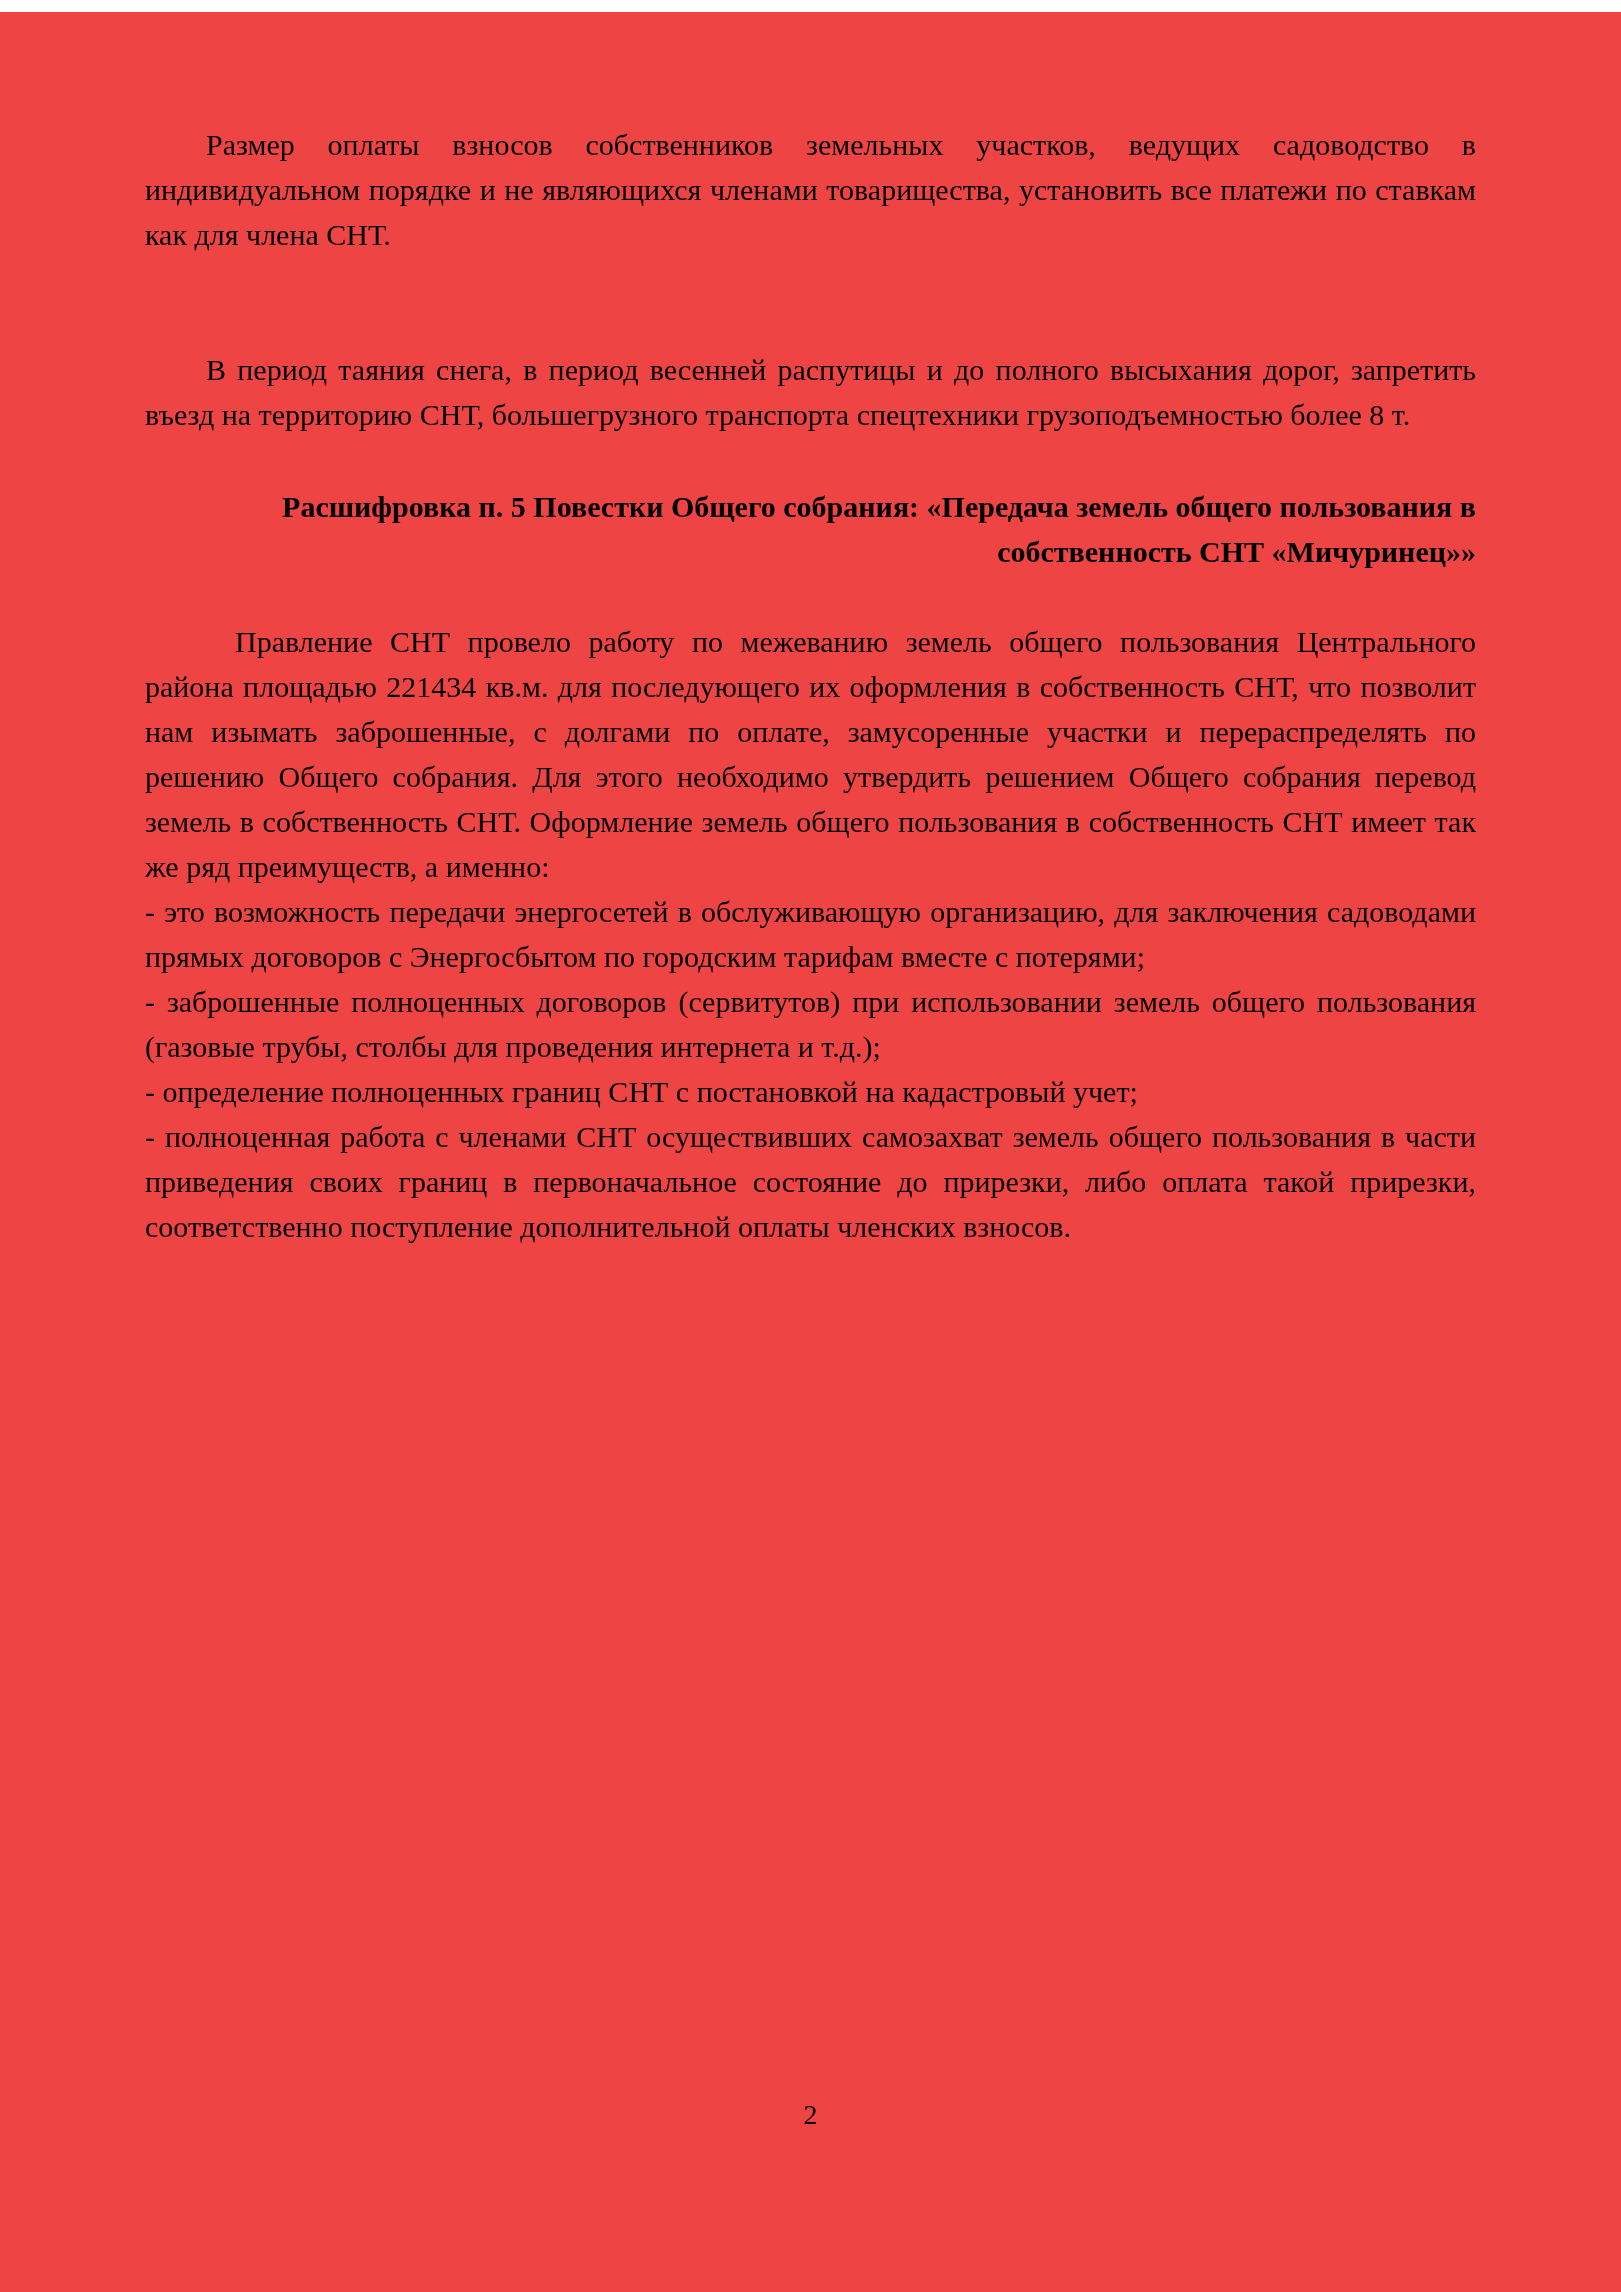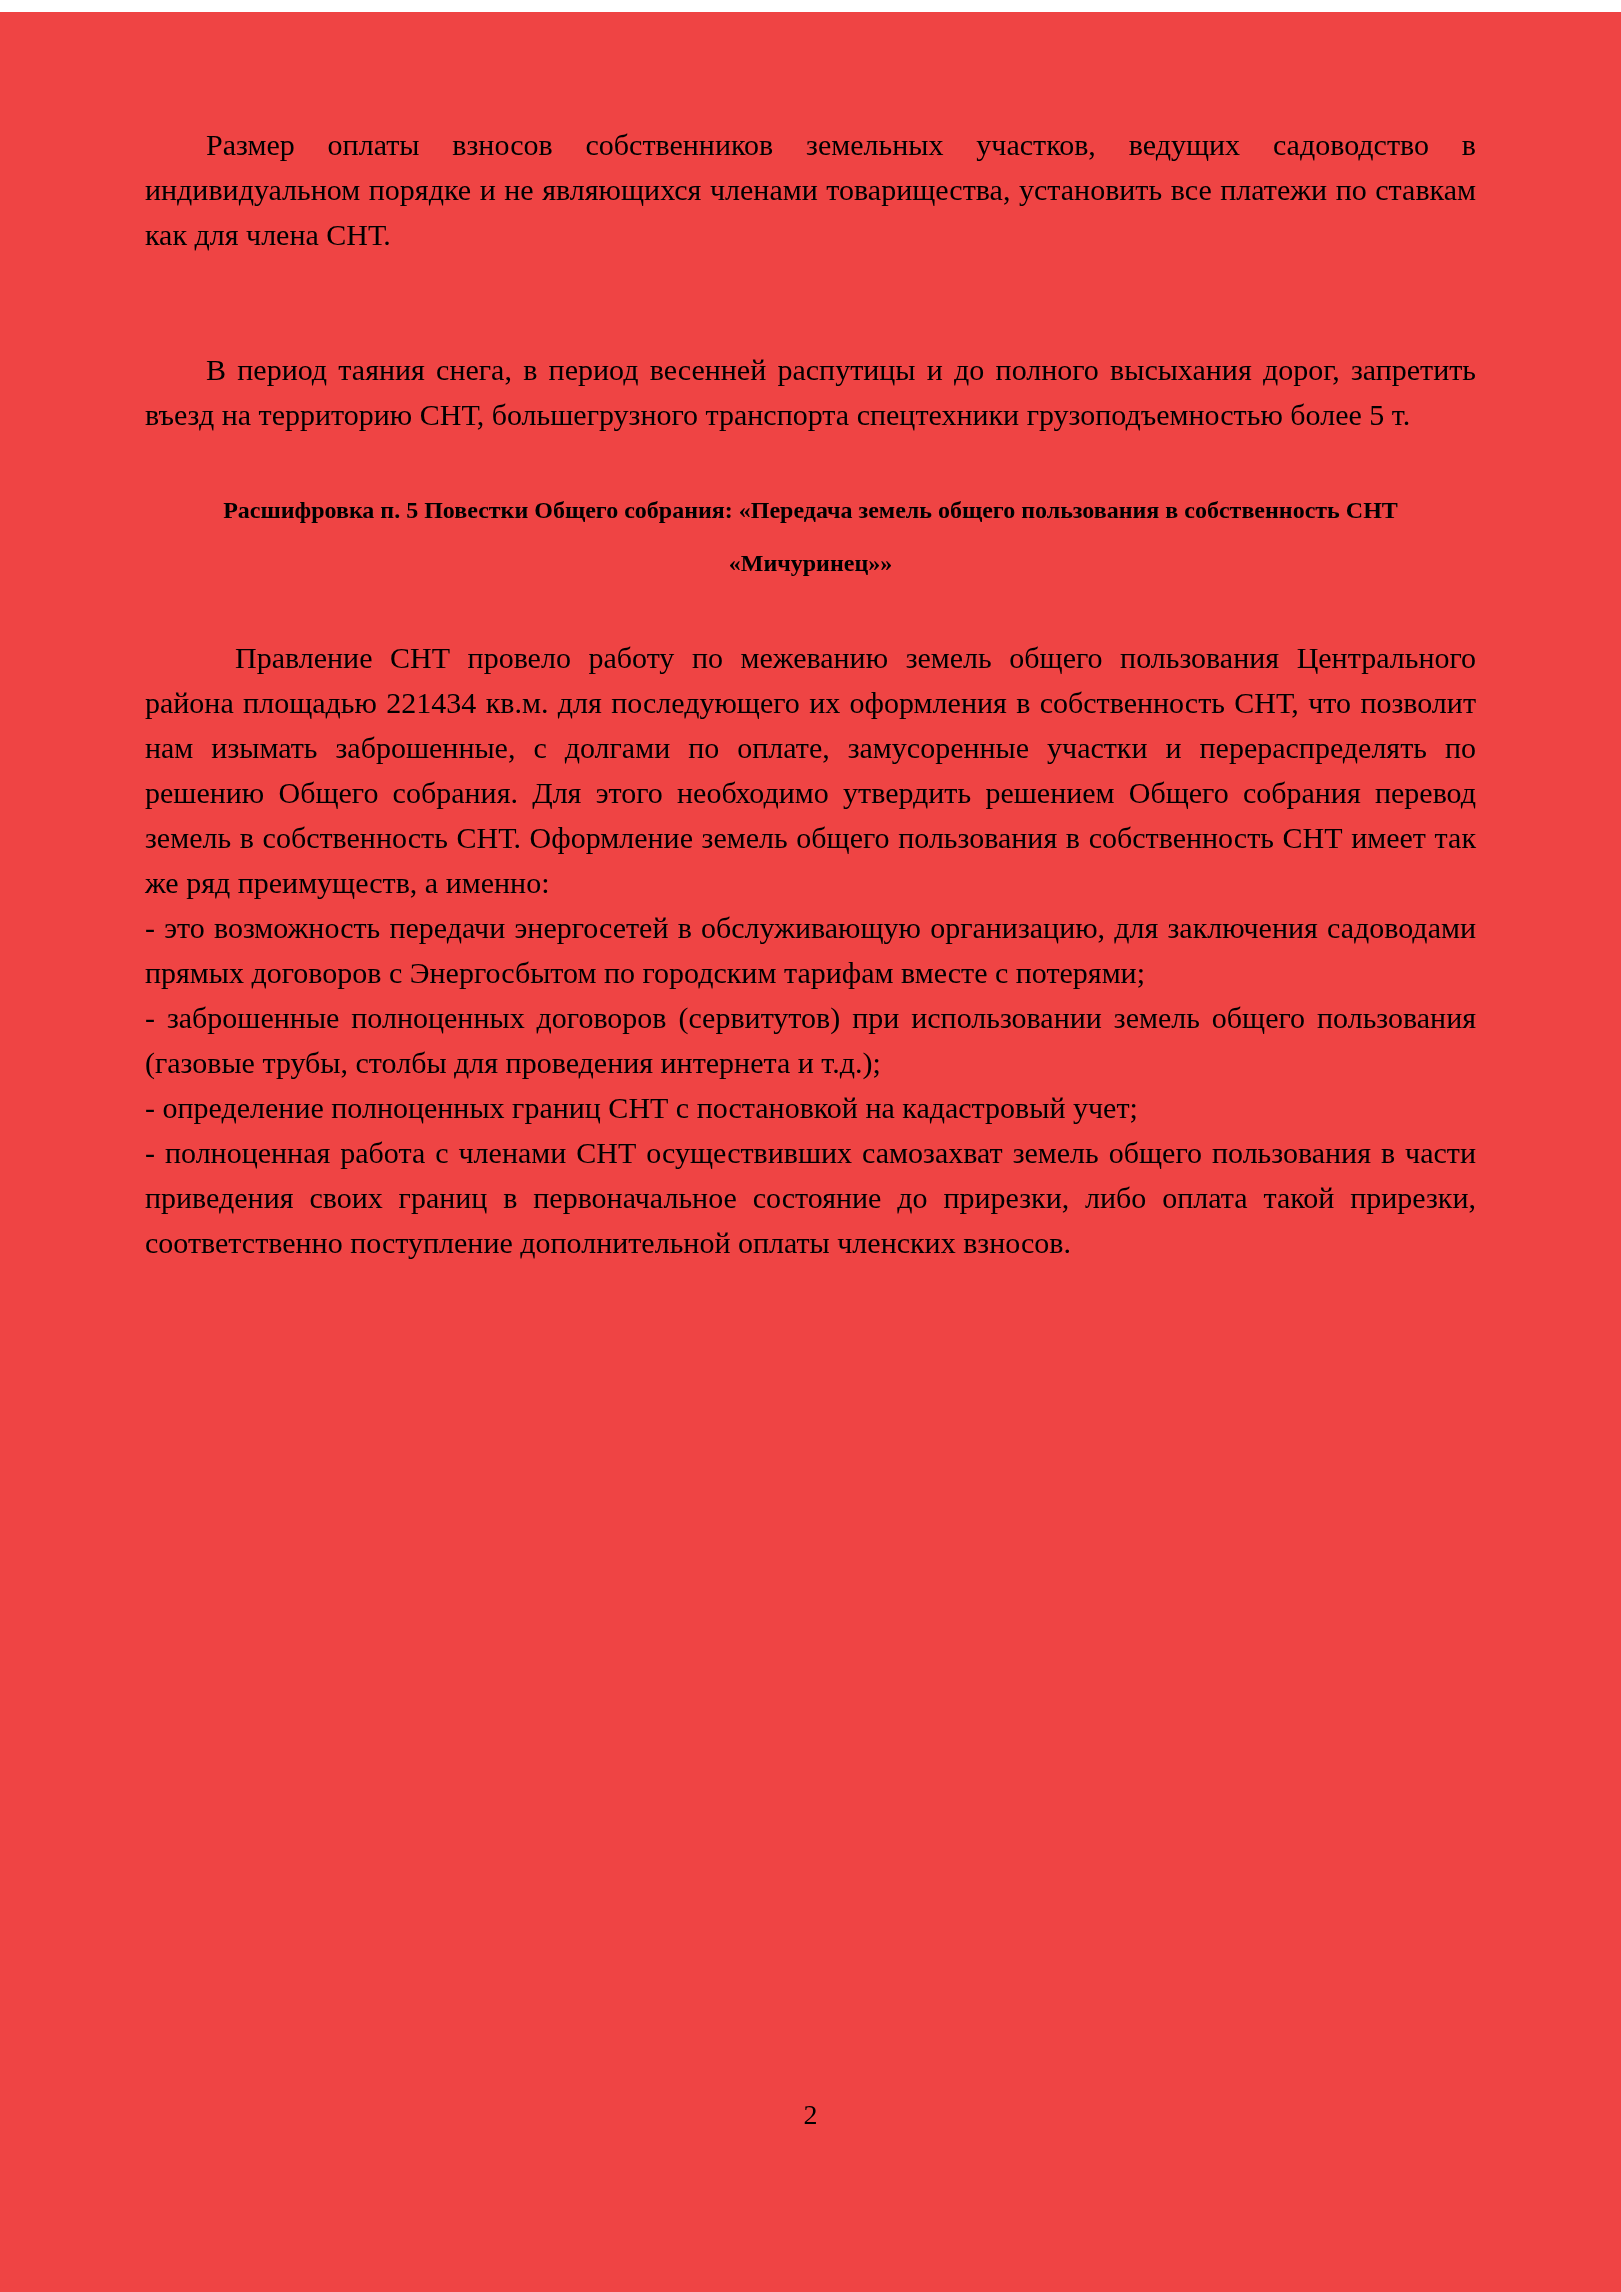--- a/index.html
+++ b/index.html
@@ -38,23 +38,23 @@
   .indent {
     text-indent: 61px;
   }
   .indent-big {
     text-indent: 90px;
   }
   .gap-md { height: 45px; }
   .gap-lg { height: 47px; }
   .heading {
     font-weight: bold;
-    font-size: 24px;
-    line-height: 53px;
-    text-align: center;
+    font-size: 30px;
+    line-height: 45px;
+    text-align: right;
     margin: 0;
   }
   .body-block p,
   .body-block .li {
     text-align: justify;
   }
   b, .bold { font-weight: normal; }
   .footer {
     position: absolute;
     left: 0;
@@ -73,21 +73,21 @@
 
   <div class="content">
 
     <p class="indent">Размер оплаты взносов собственников земельных участков, ведущих садоводство в индивидуальном порядке и не являющихся членами товарищества,  установить все платежи по ставкам как для члена СНТ.</p>
 
     <div class="gap-md"></div>
 
 
     <div class="gap-md"></div>
 
-    <p class="indent">В период таяния снега, в период весенней распутицы и до полного высыхания дорог, запретить въезд на территорию СНТ, большегрузного транспорта спецтехники грузоподъемностью более 5 т.</p>
+    <p class="indent">В период таяния снега, в период весенней распутицы и до полного высыхания дорог, запретить въезд на территорию СНТ, большегрузного транспорта спецтехники грузоподъемностью более 8 т.</p>
 
     <div class="gap-lg"></div>
 
     <p class="heading">Расшифровка п. 5 Повестки Общего собрания: «Передача земель общего пользования в собственность СНТ «Мичуринец»»</p>
 
     <div class="gap-md"></div>
 
     <div class="body-block">
 
       <p class="indent-big">Правление СНТ провело работу по межеванию земель общего пользования Центрального района площадью 221434 кв.м. для последующего их оформления в собственность СНТ, что позволит нам изымать заброшенные, с долгами по оплате, замусоренные участки и перераспределять по решению Общего собрания. Для этого необходимо утвердить решением Общего собрания перевод земель в собственность СНТ. Оформление земель общего пользования в собственность СНТ имеет так же ряд преимуществ, а именно:</p>

